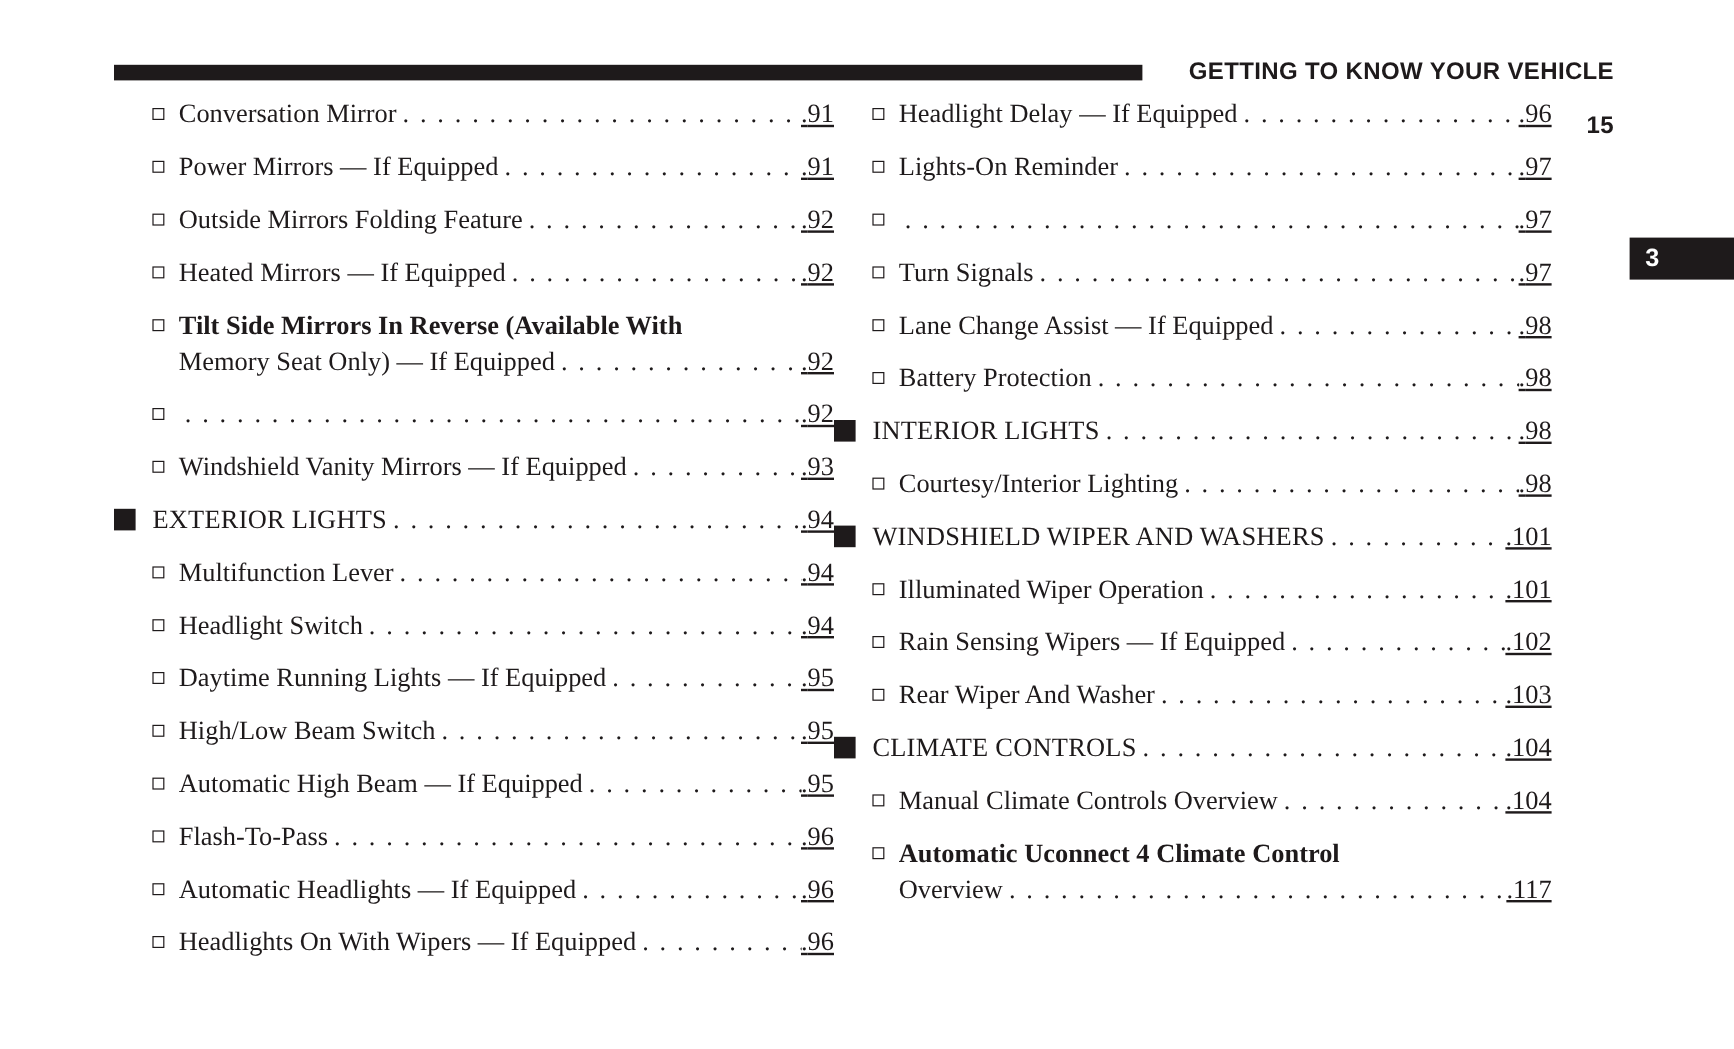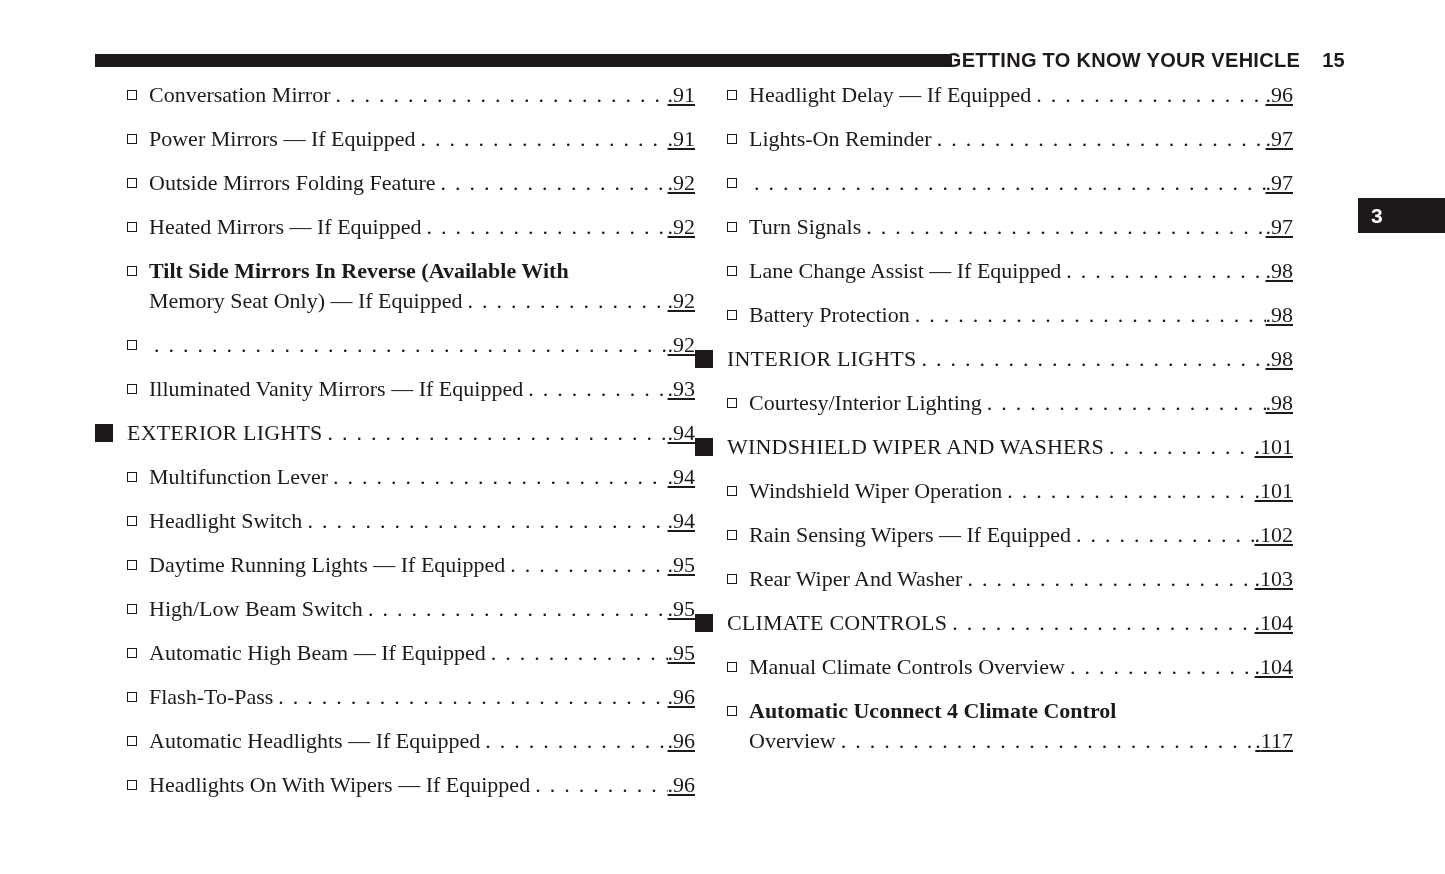--- a/index.html
+++ b/index.html
@@ -28,20 +28,21 @@
     top: 49px;
     right: 100px;
     display: flex;
     align-items: flex-end;
     gap: 22px;
     font-family: "Liberation Sans", sans-serif;
     font-weight: bold;
     font-size: 20px;
     letter-spacing: 0.3px;
     white-space: nowrap;
+    flex-direction: column;
   }
 
   
   .side-tab {
     position: absolute;
     right: 0;
     top: 198px;
     width: 87px;
     height: 35px;
     background: #1e1a1b;
@@ -189,21 +190,21 @@
           <div class="entry-line">
             <span class="leader"></span>
             <span class="page">92</span>
           </div>
         </div>
       </div>
       <div class="toc-entry lvl2">
         <span class="bullet sq-open"></span>
         <div class="entry-body">
           <div class="entry-line">
-            <span class="entry-text">Illuminated Vanity Mirrors — If Equipped</span>
+            <span class="entry-text">Windshield Vanity Mirrors — If Equipped</span>
             <span class="leader"></span>
             <span class="page">93</span>
           </div>
         </div>
       </div>
       <div class="toc-entry lvl1">
         <span class="bullet sq-filled"></span>
         <div class="entry-body">
           <div class="entry-line">
             <span class="entry-text">EXTERIOR LIGHTS</span>
@@ -380,21 +381,21 @@
             <span class="entry-text">WINDSHIELD WIPER AND WASHERS</span>
             <span class="leader"></span>
             <span class="page">101</span>
           </div>
         </div>
       </div>
       <div class="toc-entry lvl2">
         <span class="bullet sq-open"></span>
         <div class="entry-body">
           <div class="entry-line">
-            <span class="entry-text">Windshield Wiper Operation</span>
+            <span class="entry-text">Illuminated Wiper Operation</span>
             <span class="leader"></span>
             <span class="page">101</span>
           </div>
         </div>
       </div>
       <div class="toc-entry lvl2">
         <span class="bullet sq-open"></span>
         <div class="entry-body">
           <div class="entry-line">
             <span class="entry-text">Rain Sensing Wipers — If Equipped</span>

